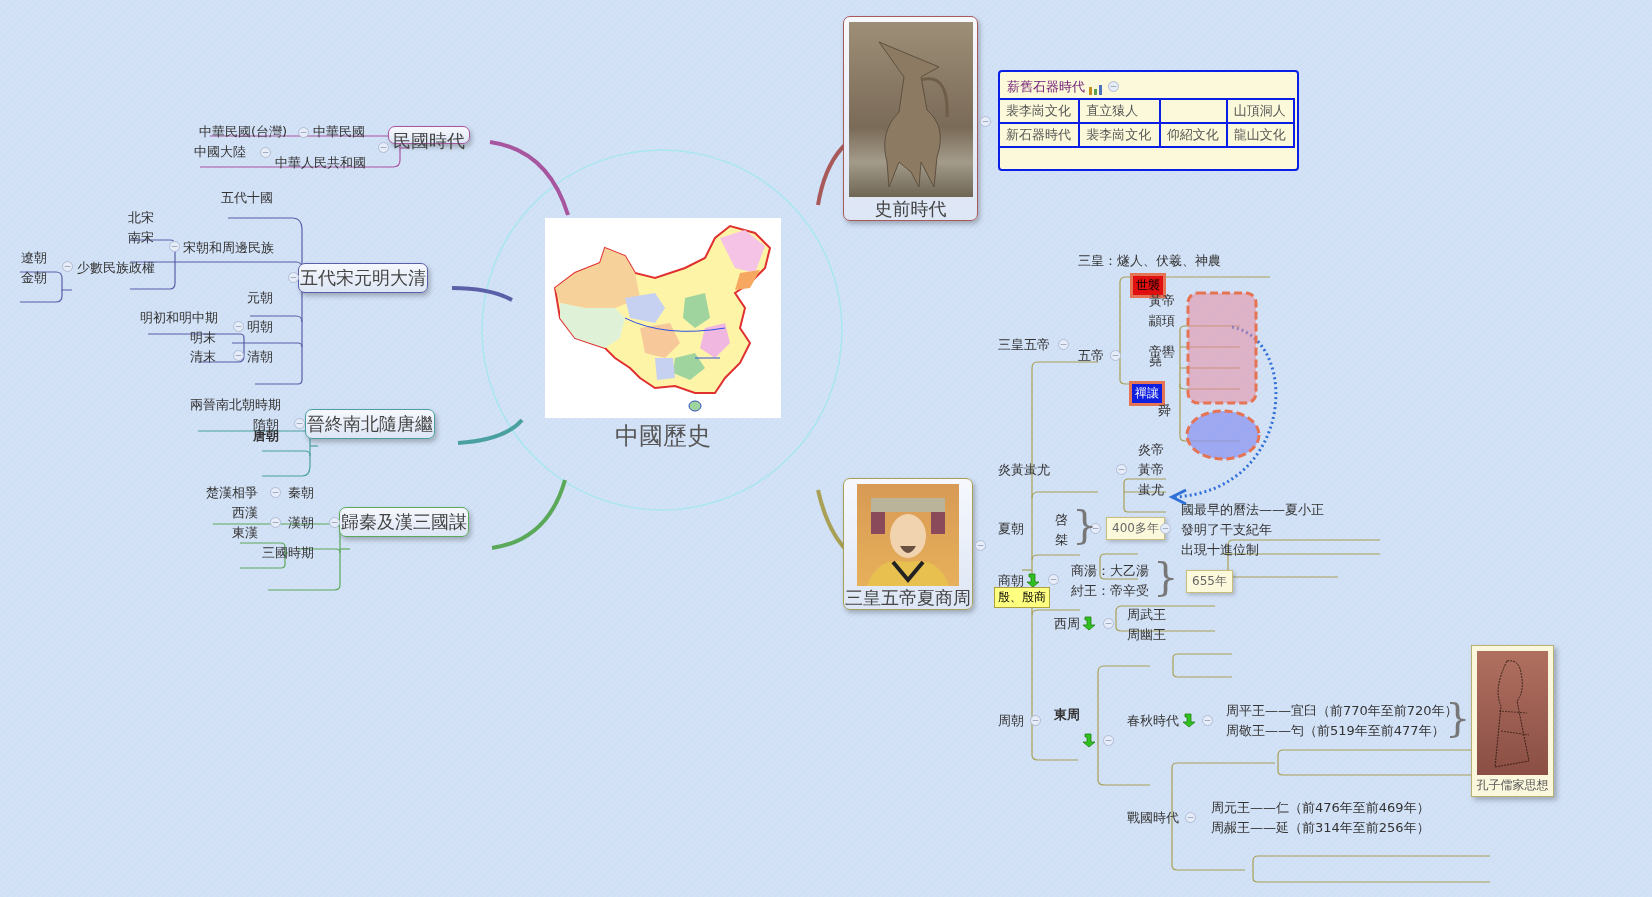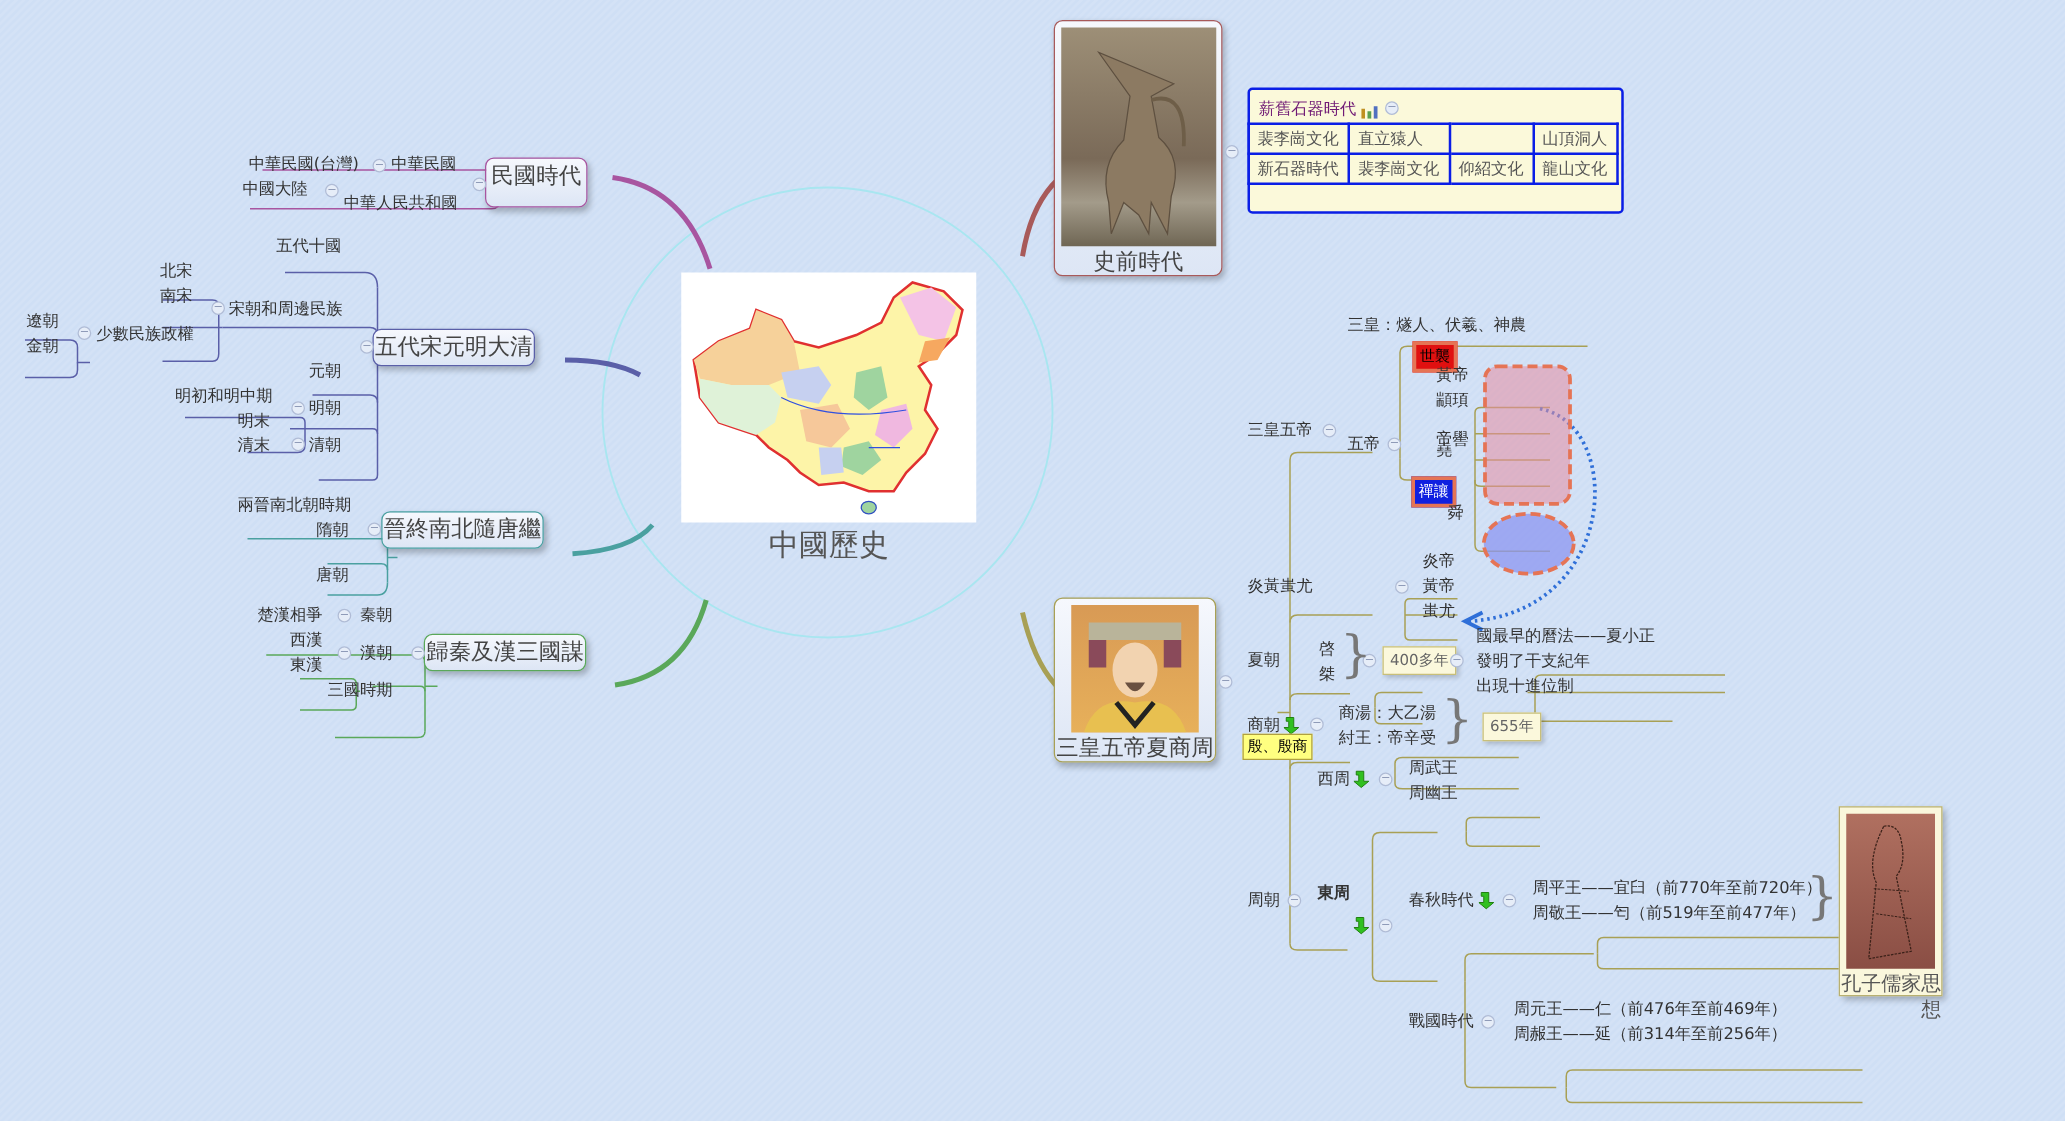--- a/index.html
+++ b/index.html
@@ -148,21 +148,21 @@
     <path d="M175,20 L200,12 L220,28 L210,55 L190,50 Z" fill="#f4c3e6"></path>
     <path d="M195,55 L215,52 L205,70 L190,72 Z" fill="#f6a860"></path>
     <path d="M110,140 L128,140 L130,160 L112,162 Z" fill="#c6d0f0"></path>
     <ellipse cx="150" cy="188" rx="6" ry="5" fill="#9fd49f" stroke="#3050c0"></ellipse>
     <path d="M150,140 L175,140" stroke="#3050e0" stroke-width="1" fill="none"></path>
     <path d="M80,100 Q120,120 180,110" stroke="#3050e0" stroke-width="1" fill="none"></path>
   </svg>
 </div>
 <div class="central-title">中國歷史</div>
 
-<div class="topic" style="left:388px;top:126px;width:82px;height:40px;line-height:28px;border:1px solid #a855a0;"><span>民國時代</span></div>
+<div class="topic" style="left:388px;top:126px;width:82px;height:18px;line-height:28px;border:1px solid #a855a0;"><span>民國時代</span></div>
 <div class="tog" style="left:378px;top:142px;">−</div>
 <div class="t" style="left:313px;top:124px;">中華民國</div>
 <div class="t" style="left:275px;top:155px;">中華人民共和國</div>
 <div class="tog" style="left:298px;top:127px;">−</div>
 <div class="tog" style="left:260px;top:147px;">−</div>
 <div class="t" style="left:199px;top:124px;">中華民國(台灣)</div>
 <div class="t" style="left:194px;top:144px;">中國大陸</div>
 
 <div class="topic" style="left:298px;top:263px;width:130px;height:30px;line-height:28px;border:1px solid #5a5fa8;"><span>五代宋元明大清</span></div>
 <div class="tog" style="left:288px;top:272px;">−</div>
@@ -181,21 +181,21 @@
 <div class="t" style="left:140px;top:310px;">明初和明中期</div>
 <div class="t" style="left:190px;top:330px;">明末</div>
 <div class="t" style="left:247px;top:349px;">清朝</div>
 <div class="tog" style="left:233px;top:350px;">−</div>
 <div class="t" style="left:190px;top:349px;">清末</div>
 
 <div class="topic" style="left:305px;top:409px;width:130px;height:30px;line-height:28px;border:1px solid #4aa0a0;"><span>晉終南北隨唐繼</span></div>
 <div class="tog" style="left:294px;top:418px;">−</div>
 <div class="t" style="left:190px;top:397px;">兩晉南北朝時期</div>
 <div class="t" style="left:253px;top:417px;">隋朝</div>
-<div class="t" style="left:253px;top:453px;">唐朝</div>
+<div class="t" style="left:253px;top:428px;font-weight:bold;">唐朝</div>
 
 <div class="topic" style="left:339px;top:507px;width:130px;height:30px;line-height:28px;border:1px solid #5aa85a;"><span>歸秦及漢三國謀</span></div>
 <div class="tog" style="left:329px;top:517px;">−</div>
 <div class="t" style="left:288px;top:485px;">秦朝</div>
 <div class="tog" style="left:270px;top:487px;">−</div>
 <div class="t" style="left:206px;top:485px;">楚漢相爭</div>
 <div class="t" style="left:288px;top:515px;">漢朝</div>
 <div class="tog" style="left:270px;top:517px;">−</div>
 <div class="t" style="left:232px;top:505px;">西漢</div>
 <div class="t" style="left:232px;top:525px;">東漢</div>
@@ -335,14 +335,14 @@
 <div class="t" style="left:1211px;top:800px;">周元王——仁（前476年至前469年）</div>
 <div class="t" style="left:1211px;top:820px;">周赧王——延（前314年至前256年）</div>
 
 <div style="position:absolute;left:1471px;top:645px;width:81px;height:150px;background:#faf7dc;border:1px solid #b8b070;box-shadow:3px 3px 5px rgba(0,0,0,0.25);">
   <div style="position:absolute;left:5px;top:5px;width:71px;height:124px;background:linear-gradient(#b07060,#8a4e44);">
     <svg width="71" height="124" viewBox="0 0 71 124">
       <path d="M30,10 Q42,8 44,22 Q48,40 40,50 L52,110 L18,116 L24,55 Q16,38 30,10 Z" fill="none" stroke="#3a2018" stroke-width="1" stroke-dasharray="2,1"></path>
       <path d="M22,60 L50,62 M24,80 L52,84" stroke="#3a2018" stroke-width="0.8" stroke-dasharray="2,1"></path>
     </svg>
   </div>
-  <div style="position:absolute;left:0;right:0;top:131px;text-align:right;font-size:16px;color:#555;">孔子儒家思想</div>
+  <div style="position:absolute;left:0;right:0;top:131px;text-align:center;font-size:12px;color:#555;">孔子儒家思想</div>
 </div>
 
 </body></html>

